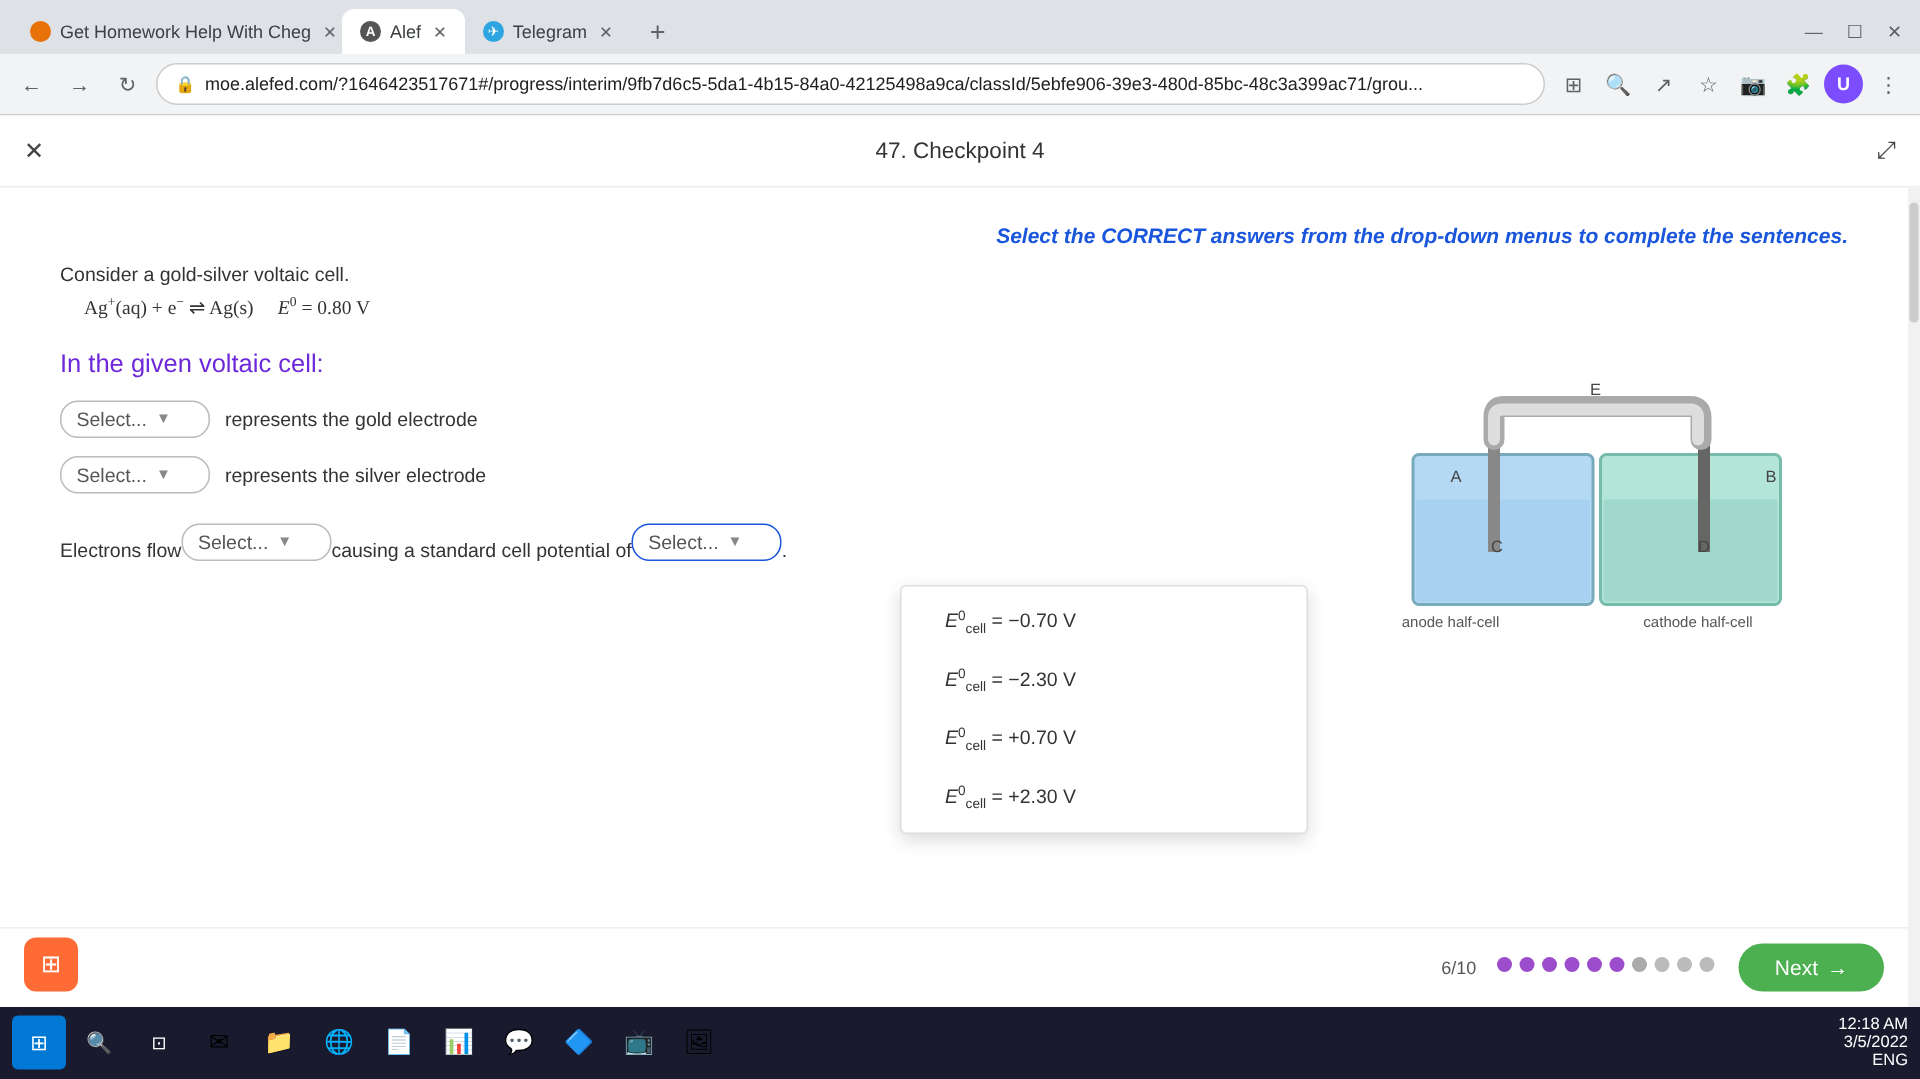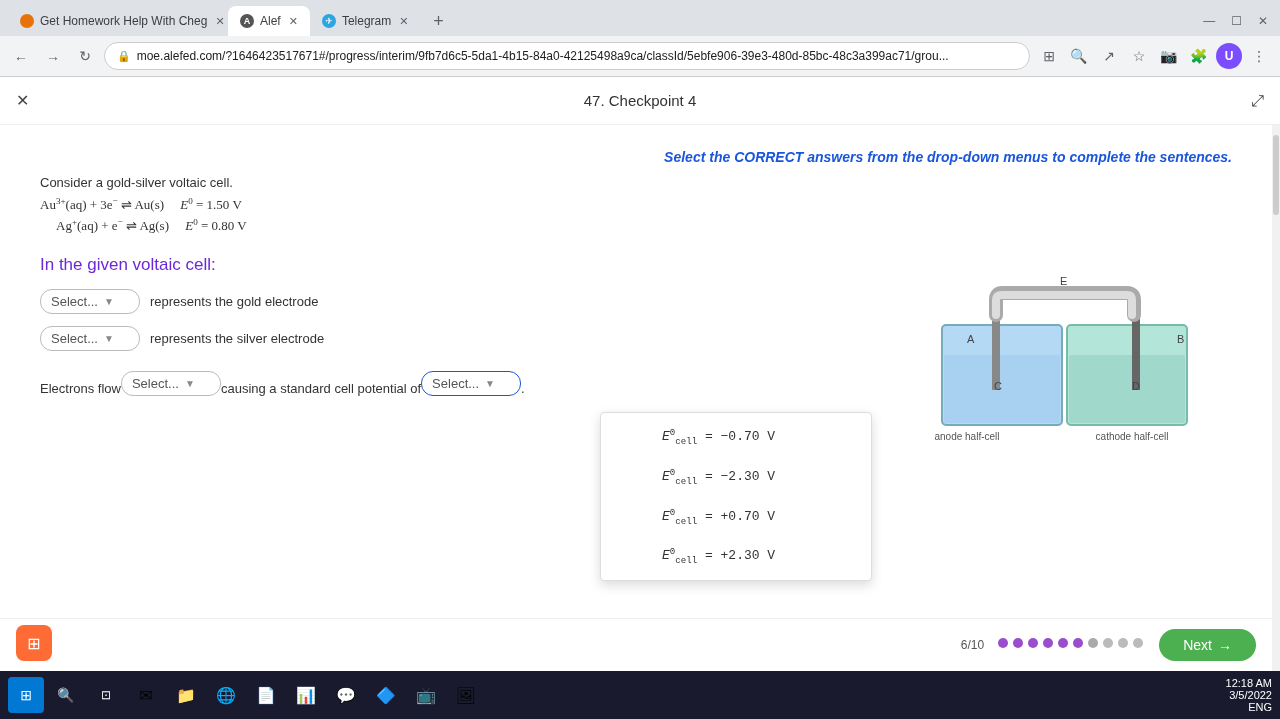--- a/index.html
+++ b/index.html
@@ -245,22 +245,21 @@
       padding: 4px 0;
       min-width: 200px;
       margin-top: 16px;
       margin-left: 560px;
     }
     .dropdown-item {
       padding: 10px 29px;
       font-size: 13px;
       color: #333;
       cursor: pointer;
-      font-family: Liberation Mono, monospace;
-      margin-left: 32px;
+      font-family: Liberation Sans, sans-serif;
     }
 
     
     .bottom-bar {
       display: flex;
       align-items: center;
       justify-content: flex-end;
       padding: 10px 16px;
       border-top: 1px solid #eee;
       background: #fff;
@@ -404,23 +403,20 @@
   <span class="quiz-title">47. Checkpoint 4</span>
   <span class="quiz-expand">⤢</span>
 </div>
 
 <div style="display:flex; height: calc(719px - 36px - 40px - 48px - 48px); overflow:hidden;">
   <div class="main-content">
 
     <div class="instruction-text">Select the CORRECT answers from the drop-down menus to complete the sentences.</div>
     <div class="sub-text">Consider a gold-silver voltaic cell.</div>
 
-    <div class="formula-line">
-      Au<sup>3+</sup>(aq) + 3e<sup>−</sup> ⇌ Au(s) &nbsp;&nbsp;&nbsp; <em>E</em><sup>0</sup> = 1.50 V
-    </div>
     <div class="formula-line formula-indent">
       Ag<sup>+</sup>(aq) + e<sup>−</sup> ⇌ Ag(s) &nbsp;&nbsp;&nbsp; <em>E</em><sup>0</sup> = 0.80 V
     </div>
 
     <div class="question-body">
       <div class="left-panel">
         <div class="in-the-given">In the given voltaic cell:</div>
 
         <div class="dropdown-row">
           <div class="select-btn">

